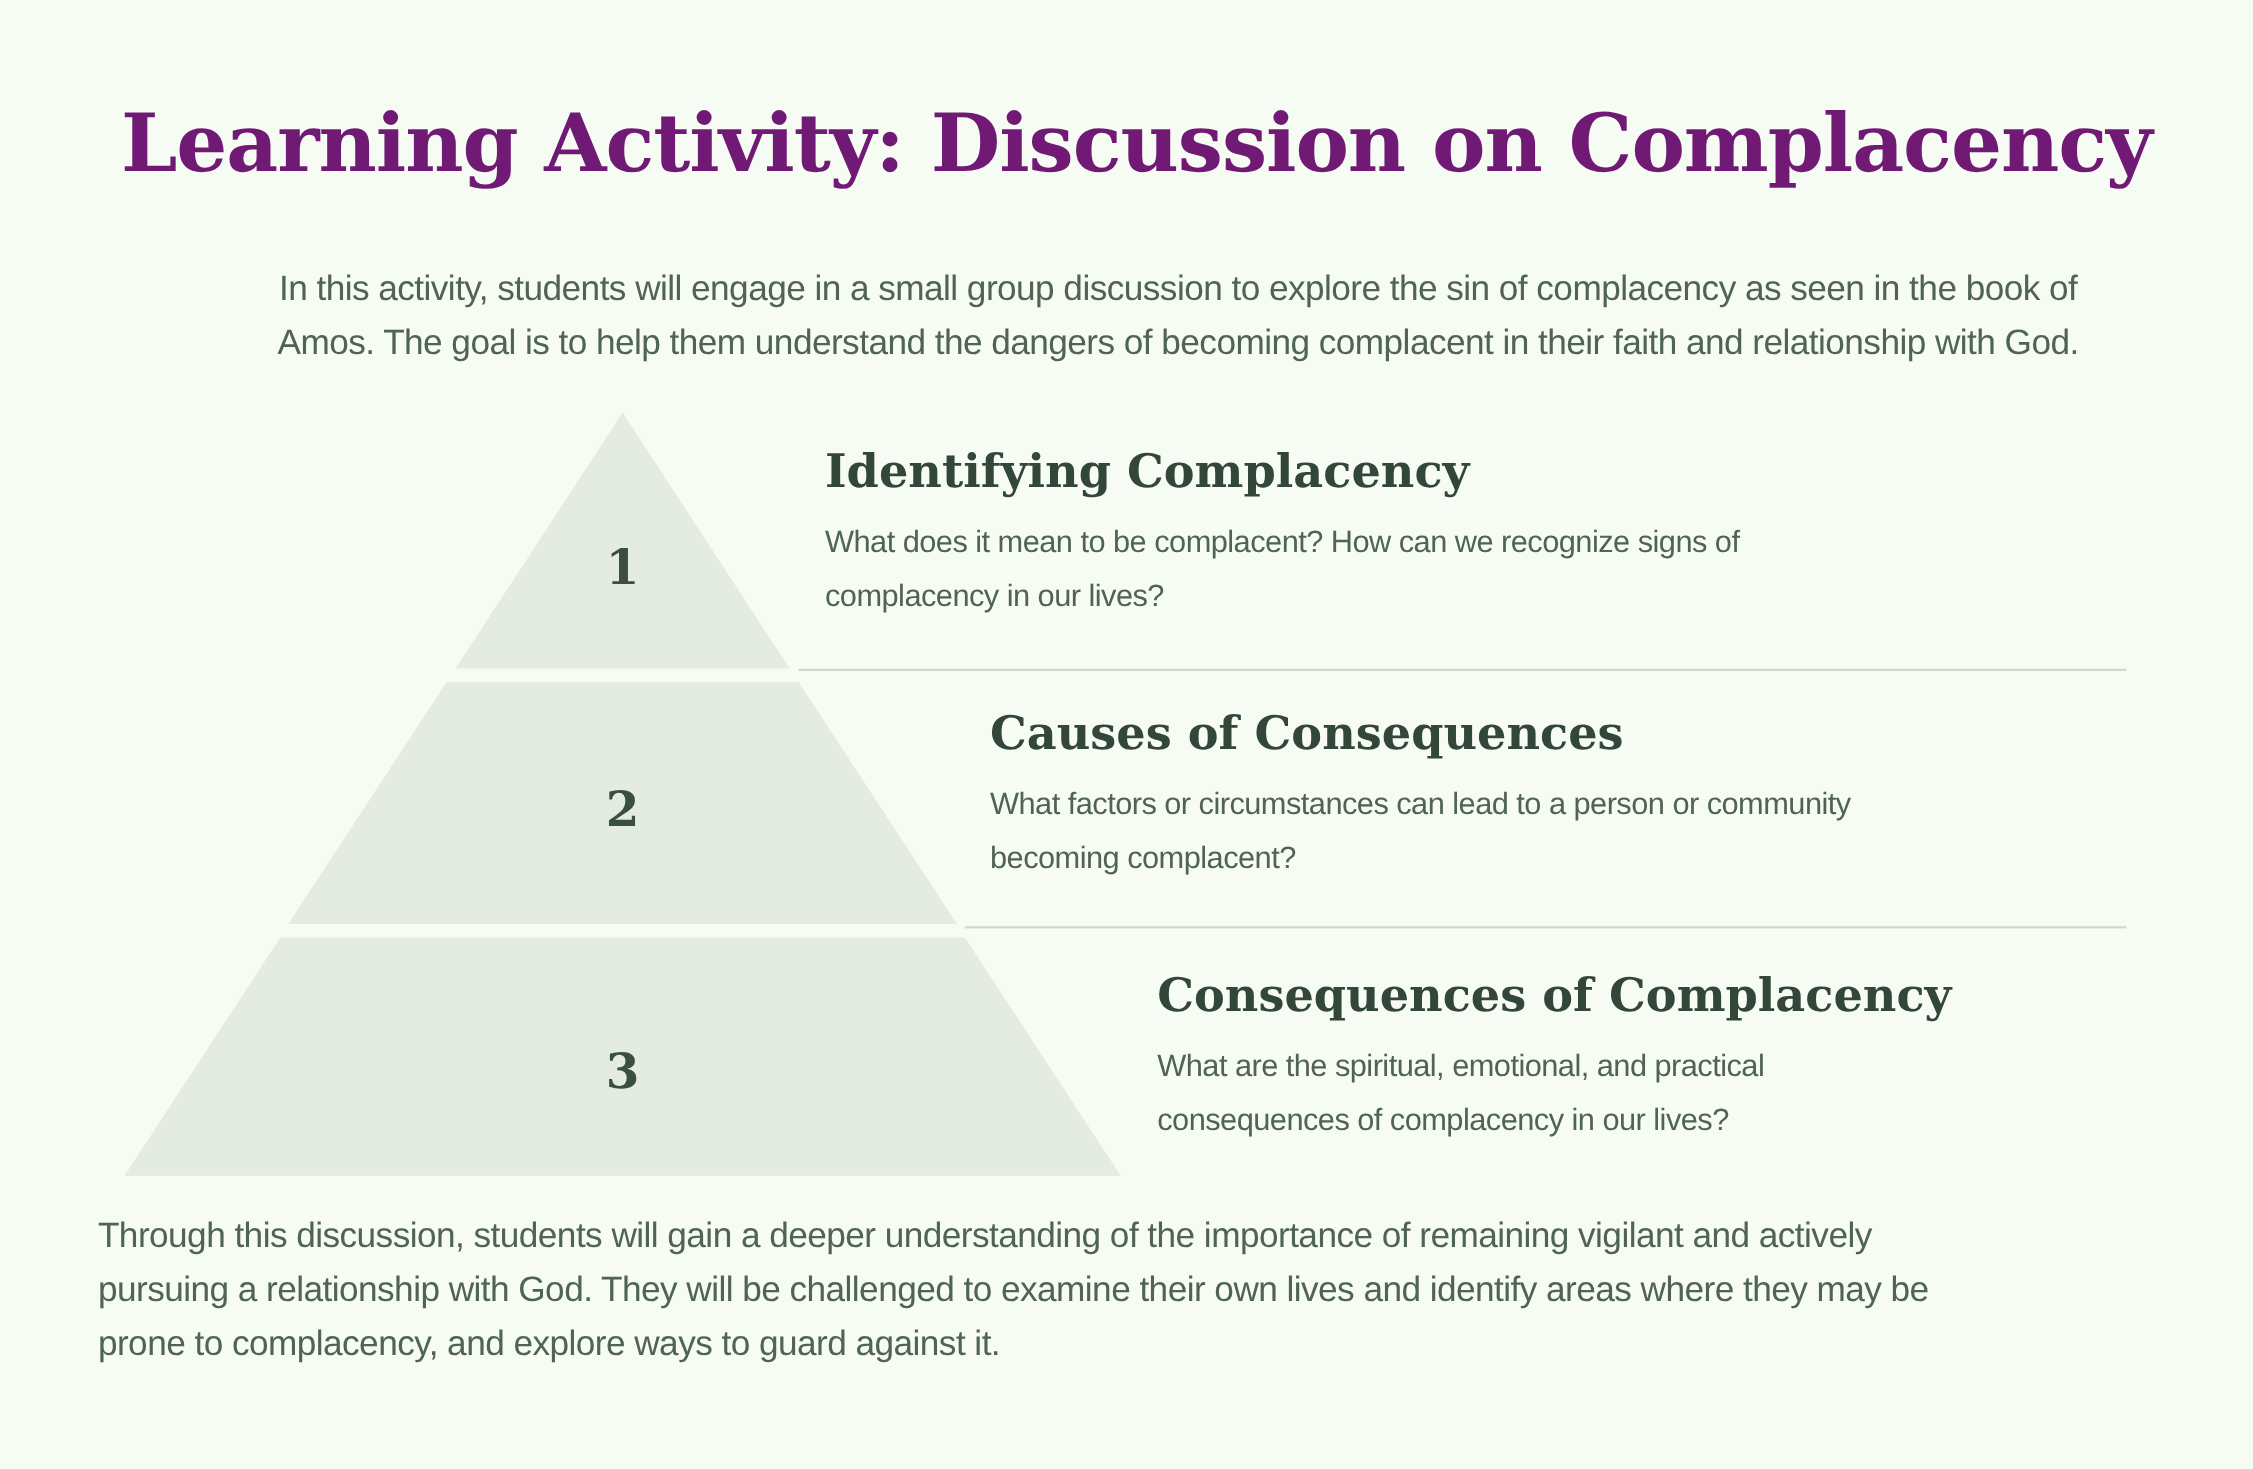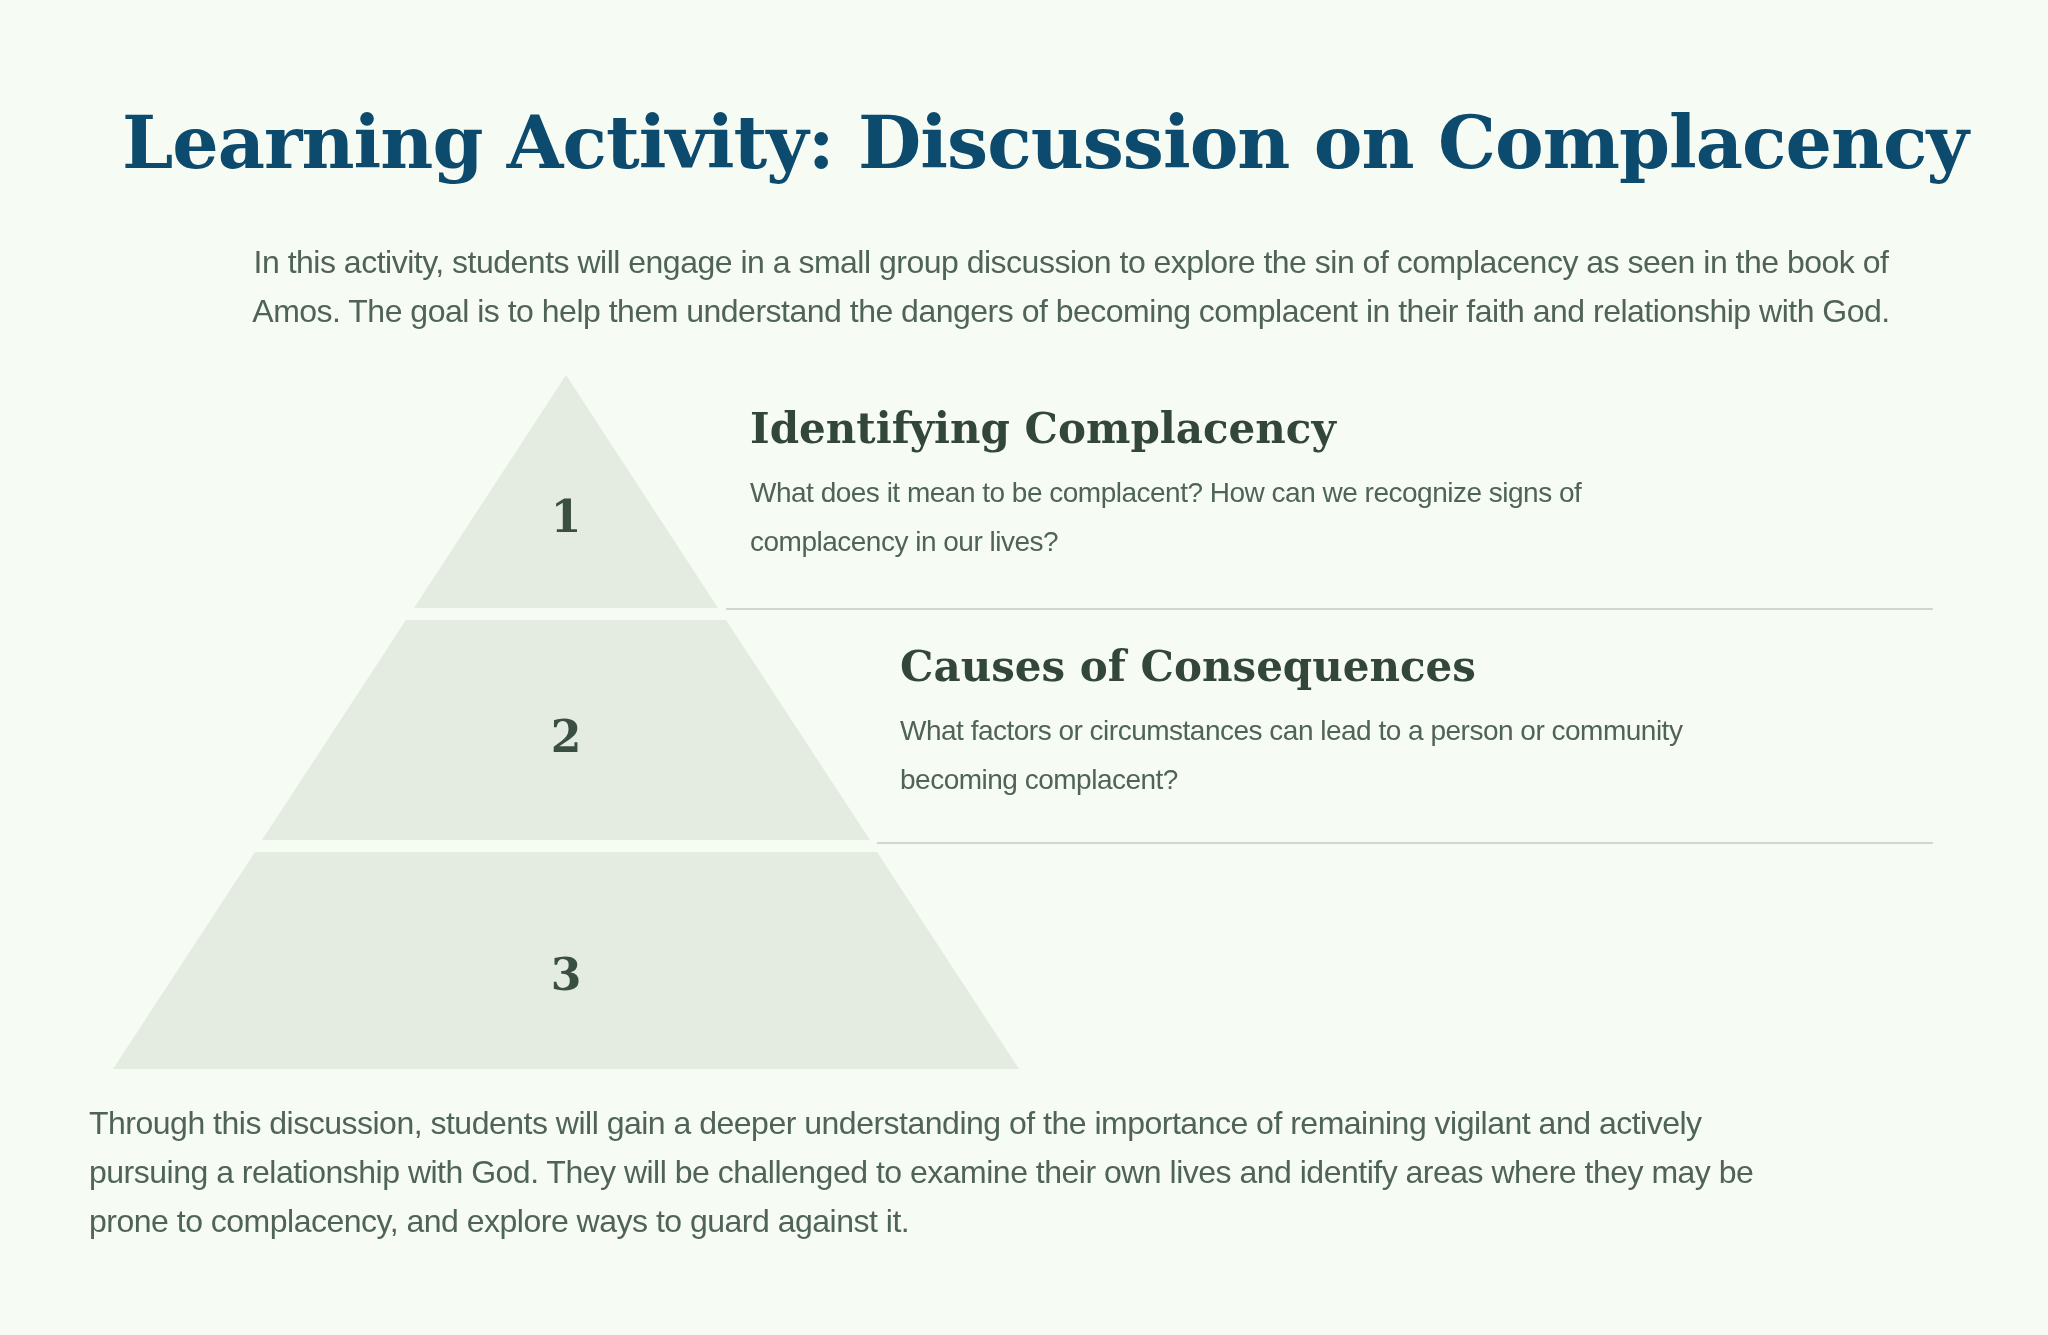--- a/index.html
+++ b/index.html
@@ -8,26 +8,26 @@
     background:#f6fbf3;
     position:relative;
     overflow:hidden;
     font-family:"Liberation Sans",sans-serif;
   }
   .canvas{position:absolute;inset:0;}
 
   
   .page-title{
     position:absolute;left:106px;top:90px;width:1900px;
-    margin:16px;
+    margin:4px;
     font-family:"DejaVu Serif",serif;
     font-weight:bold;
     font-size:73px;line-height:1;
     letter-spacing:-1px;
-    color:#0c4a6e;
+    color:#701a75;
   }
 
   
   .para{
     position:absolute;margin:0;
     font-size:32px;line-height:49px;
     letter-spacing:-0.5px;
     color:#4f6356;
     white-space:pre-line;
   }
@@ -101,18 +101,23 @@
   </section>
   <div class="rule rule1"></div>
 
   <section class="sec sec2">
     <h2>Causes of Consequences</h2>
     <p>What factors or circumstances can lead to a person or community
 becoming complacent?</p>
   </section>
   <div class="rule rule2"></div>
 
+  <section class="sec sec3">
+    <h2>Consequences of Complacency</h2>
+    <p>What are the spiritual, emotional, and practical
+consequences of complacency in our lives?</p>
+  </section>
 
   <p class="para outro">Through this discussion, students will gain a deeper understanding of the importance of remaining vigilant and actively
 pursuing a relationship with God. They will be challenged to examine their own lives and identify areas where they may be
 prone to complacency, and explore ways to guard against it.</p>
 
 </div>
 
 </body></html>

